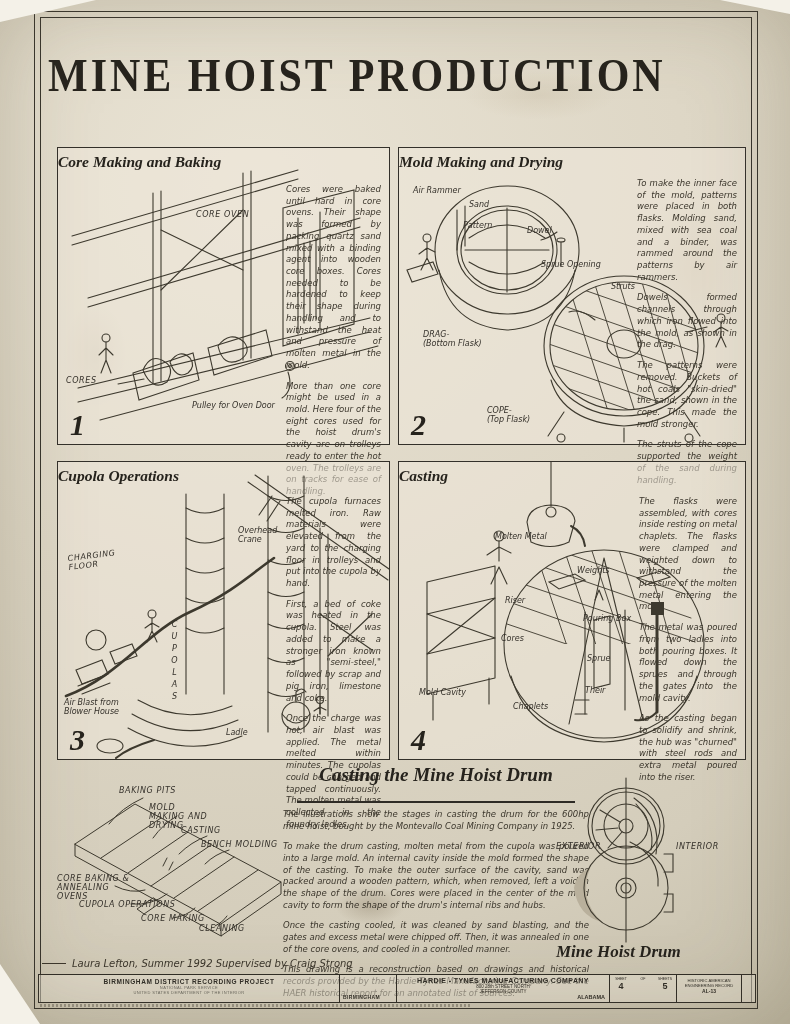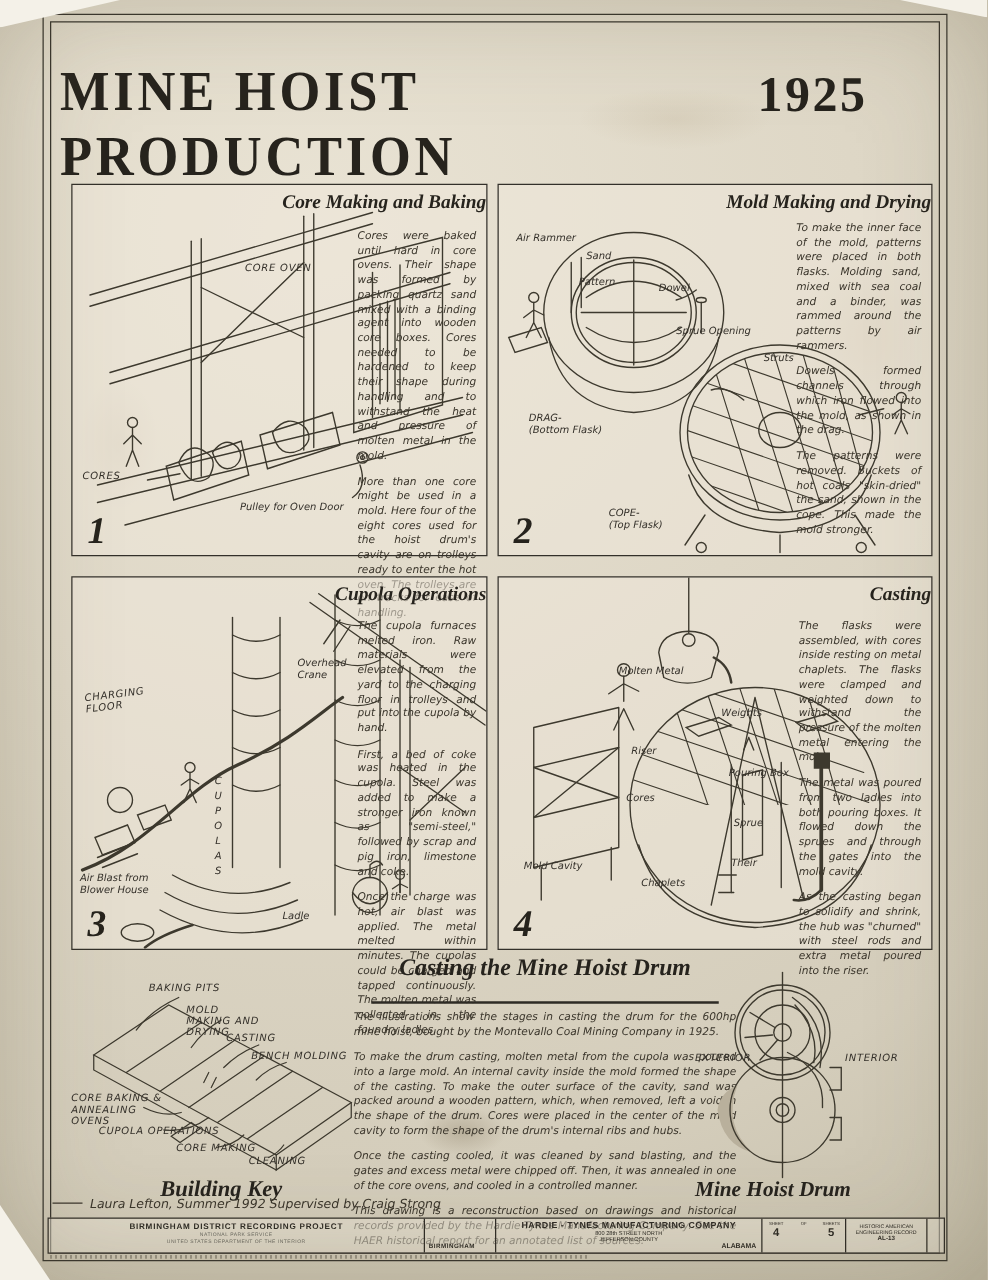--- a/index.html
+++ b/index.html
@@ -18,21 +18,21 @@
 
   .title-row{position:absolute;left:48px;top:52px;width:646px;display:flex;justify-content:flex-start;
     align-items:baseline;z-index:5}
   .title-row .t{font:700 42px "Liberation Serif",serif;letter-spacing:3px;color:#26231d;transform:scaleY(1.08)}
   .title-row .y{font:700 40px "Liberation Serif",serif;letter-spacing:2px;color:#26231d}
   .subtitle{position:absolute;left:38px;top:106px;width:716px;text-align:center;z-index:5;
     font:700 24px "Liberation Serif",serif;letter-spacing:9px;color:#cfc7b2;
     -webkit-text-stroke:1px #6e675a}
 
   .panel{position:absolute;border:1.6px solid #33302a;background:rgba(238,232,219,.55);z-index:5}
-  .panel-title{position:absolute;top:5px;left:0;right:0;text-align:right;
+  .panel-title{position:absolute;top:5px;left:0;right:0;text-align:left;
     font:italic 700 15.5px "Liberation Serif",serif;color:#26231d}
   .panel-text{position:absolute;text-align:justify;font:italic 8.5px/1.38 "DejaVu Sans",sans-serif;color:#3a352b}
   .panel-text p{margin:0 0 9px 0}
   .panel-num{position:absolute;left:12px;bottom:2px;font:italic 700 30px "Liberation Serif",serif;color:#26231d}
   .lbl{position:absolute;font:italic 8px "DejaVu Sans",sans-serif;color:#34302a;white-space:nowrap;z-index:6}
   .lbl.wrap{white-space:normal}
   .lbl .blk{display:block}
   .lbl.caps{letter-spacing:.6px}
   .vert{writing-mode:vertical-rl;text-orientation:upright;letter-spacing:3px;white-space:normal}
   .art{position:absolute;inset:0;z-index:3}
@@ -84,21 +84,20 @@
   <div class="frame-a"></div>
   <div class="frame-b"></div>
 
   <div class="stain" style="left:620px;top:160px;width:150px;height:220px;background:radial-gradient(closest-side,rgba(150,124,84,.16),transparent 72%)"></div>
   <div class="stain" style="left:320px;top:878px;width:100px;height:55px;background:radial-gradient(closest-side,rgba(108,92,66,.26),transparent 70%)"></div>
   <div class="stain" style="left:50px;top:280px;width:90px;height:150px;background:radial-gradient(closest-side,rgba(140,120,84,.12),transparent 70%)"></div>
   <div class="stain" style="left:430px;top:60px;width:220px;height:70px;background:radial-gradient(closest-side,rgba(150,128,88,.12),transparent 70%)"></div>
 
   <div class="title-row">
     <span class="t">MINE HOIST PRODUCTION</span>
-    <span class="y">1925</span>
   </div>
 
   <div class="panel" style="left:57px;top:147px;width:331px;height:296px">
     <svg class="art" width="331" height="296" viewBox="0 0 331 296">
       <g fill="none" stroke="#3d392e" stroke-width="1.1" stroke-linecap="round">
         <path d="M14,88 L240,22"></path>
           <path d="M14,97 L240,31"></path>
         <path d="M30,150 L302,70"></path>
           <path d="M30,159 L302,79"></path>
         <path d="M95,45 V235"></path>
@@ -186,20 +185,21 @@
         <path d="M322,174 v14 m0,-9 l-7,5 m7,-5 l7,4 m-7,5 l-5,11 m5,-11 l5,11"></path>
         <path d="M196,172 q-14,-12 -26,-8"></path>
         <path d="M288,184 l20,-5"></path>
       </g>
     </svg>
     <div class="panel-title">Mold Making and Drying</div>
     <div class="panel-text" style="right:8px;top:30px;width:100px">
       <p>To make the inner face of the mold, patterns were placed in both flasks. Molding sand, mixed with sea coal and a binder, was rammed around the patterns by air rammers.</p>
       <p>Dowels formed channels through which iron flowed into the mold, as shown in the drag.</p>
       <p>The patterns were removed. Buckets of hot coals "skin-dried" the sand, shown in the cope. This made the mold stronger.</p>
+      <p>The struts of the cope supported the weight of the sand during handling.</p>
     </div>
     <span class="lbl" style="left:14px;top:38px">Air Rammer</span>
     <span class="lbl" style="left:70px;top:52px">Sand</span>
     <span class="lbl" style="left:64px;top:73px">Pattern</span>
     <span class="lbl" style="left:128px;top:78px">Dowel</span>
     <span class="lbl" style="left:142px;top:112px">Sprue Opening</span>
     <span class="lbl" style="left:212px;top:134px">Struts</span>
     <div class="lbl" style="left:24px;top:182px">
       <span class="blk">DRAG-</span>
       <span class="blk">(Bottom Flask)</span>
@@ -354,21 +354,20 @@
       </g>
     </svg>
     <span class="lbl caps" style="left:62px;top:8px">BAKING PITS</span>
     <span class="lbl caps wrap" style="left:92px;top:25px;width:64px">MOLD MAKING AND DRYING</span>
     <span class="lbl caps" style="left:124px;top:48px">CASTING</span>
     <span class="lbl caps" style="left:144px;top:62px">BENCH MOLDING</span>
     <span class="lbl caps wrap" style="left:0px;top:96px;width:84px">CORE BAKING &amp; ANNEALING OVENS</span>
     <span class="lbl caps" style="left:22px;top:122px">CUPOLA OPERATIONS</span>
     <span class="lbl caps" style="left:84px;top:136px">CORE MAKING</span>
     <span class="lbl caps" style="left:142px;top:146px">CLEANING</span>
-    <div class="bk-title">Building Key</div>
   </div>
 
   <div class="mid">
     <div class="mid-h">Casting the Mine Hoist Drum</div>
     <p>The illustrations show the stages in casting the drum for the 600hp mine hoist, bought by the Montevallo Coal Mining Company in 1925.</p>
     <p>To make the drum casting, molten metal from the cupola was poured into a large mold.  An internal cavity inside the mold formed the shape of the casting.  To make the outer surface of the cavity, sand was packed around a wooden pattern, which, when removed, left a void in the shape of the drum.  Cores were placed in the center of the mold cavity to form the shape of the drum's internal ribs and hubs.</p>
     <p>Once the casting cooled, it was cleaned by sand blasting, and the gates and excess metal were chipped off.  Then, it was annealed in one of the core ovens, and cooled in a controlled manner.</p>
     <p>This drawing is a reconstruction based on drawings and historical records provided by the Hardie-Tynes Manufacturing Company. See the HAER historical report for an annotated list of sources.</p>
   </div>
 

